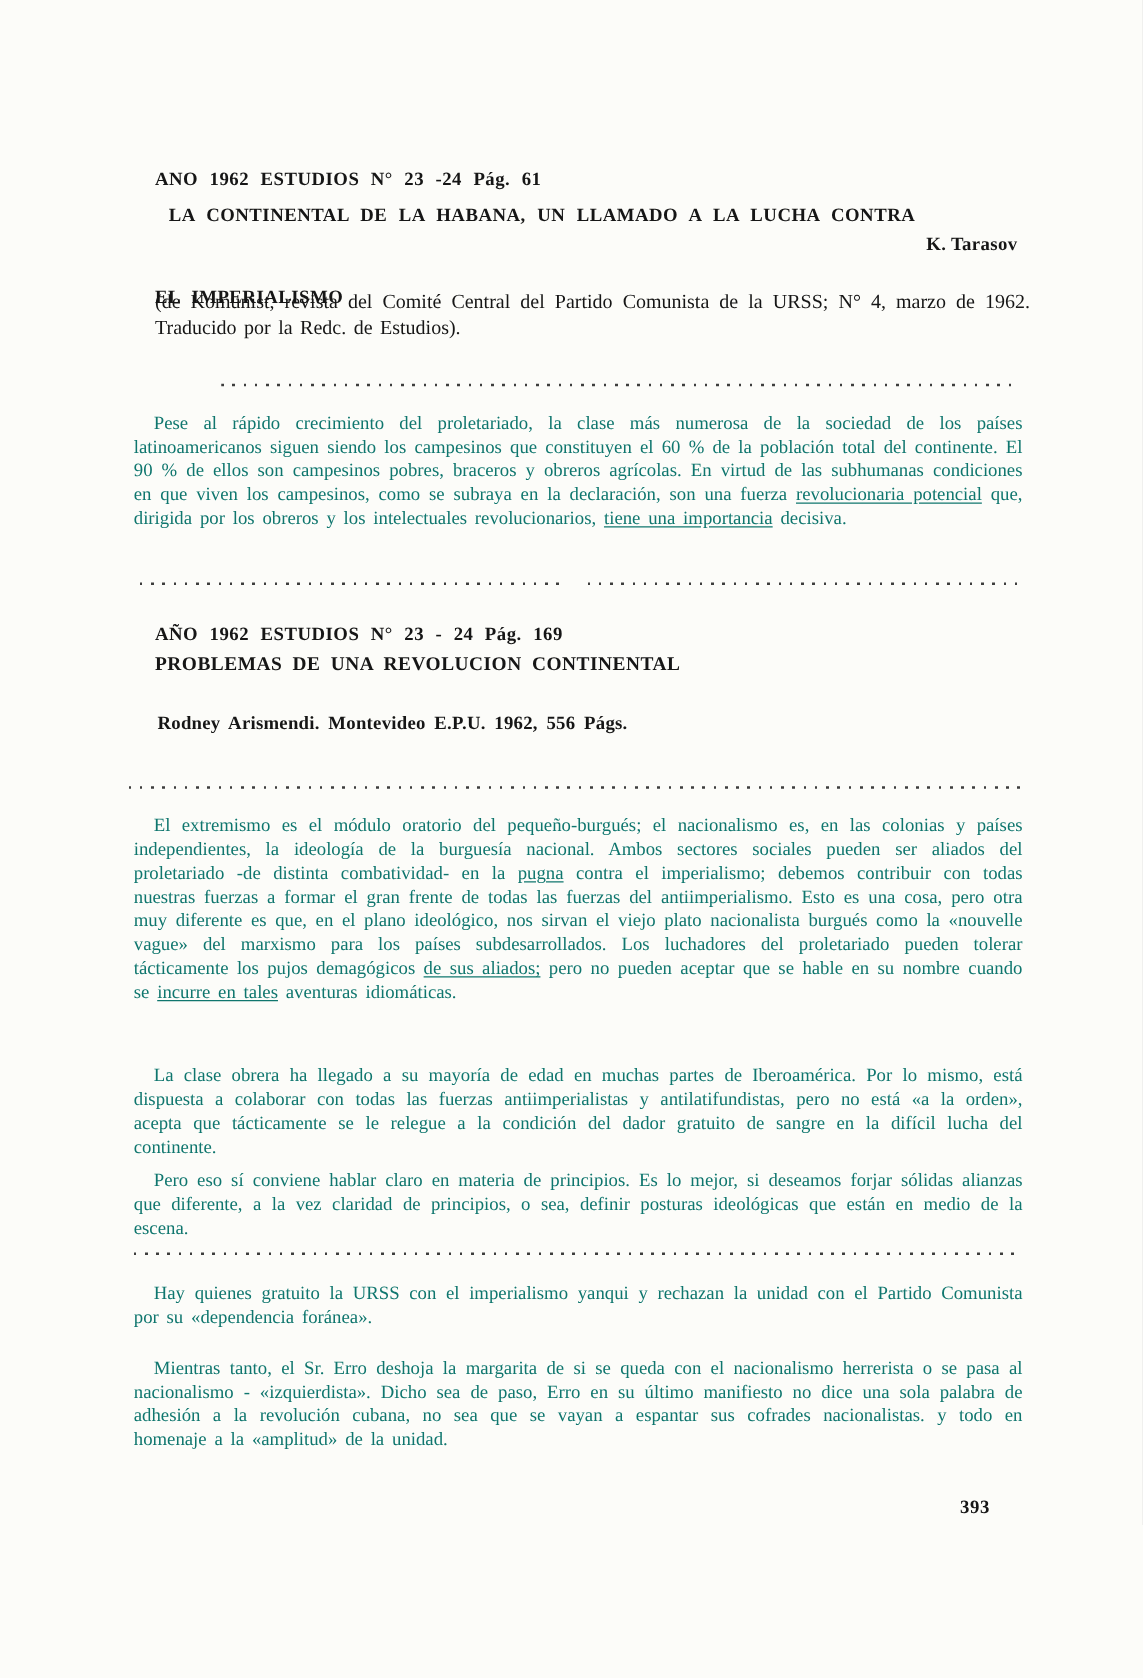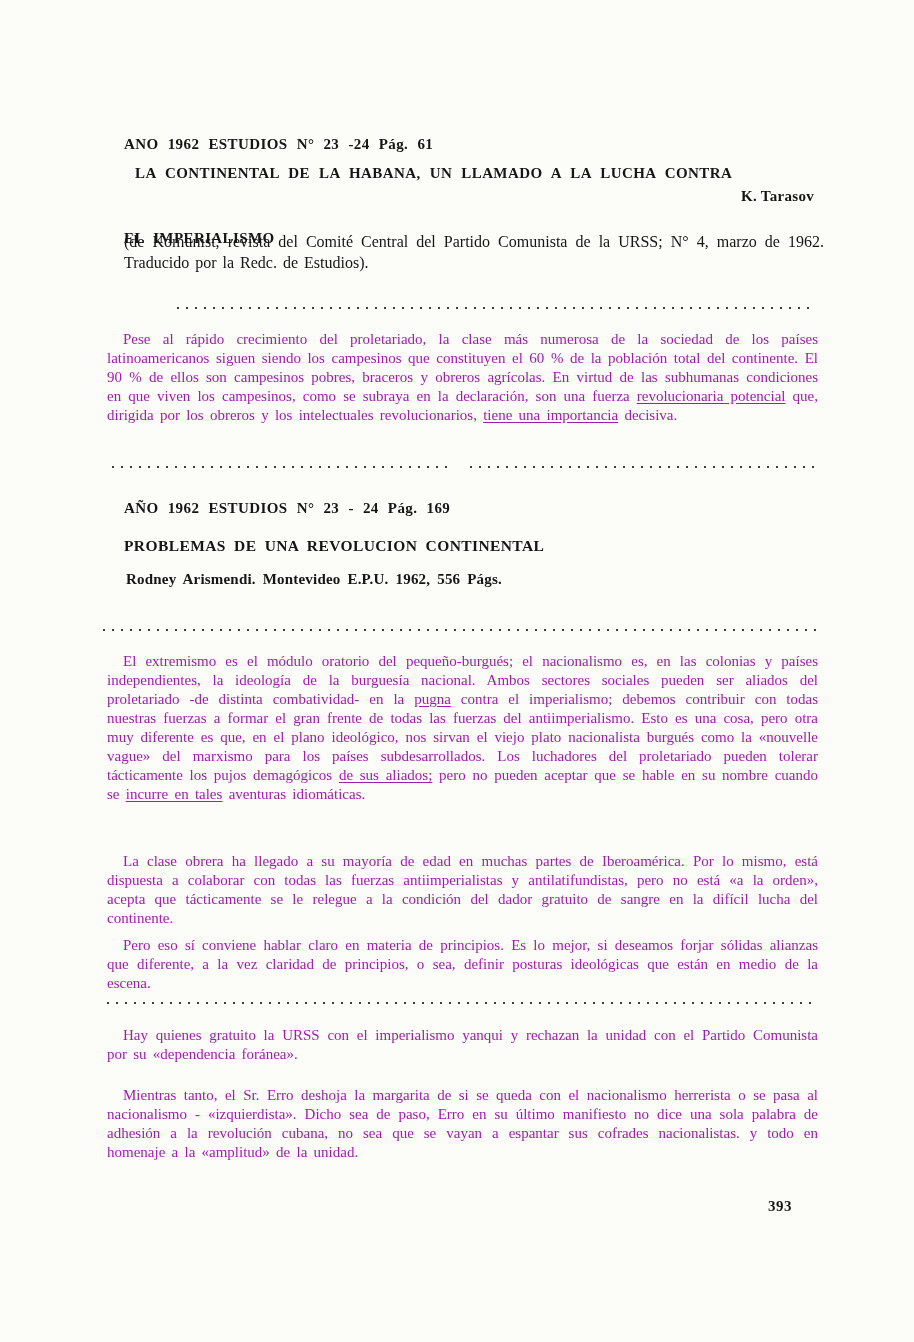--- a/index.html
+++ b/index.html
@@ -36,21 +36,21 @@
   .book-title{
     font-size:15.5px;font-weight:bold;letter-spacing:.4px;word-spacing:4px;
     margin-left:17px;white-space:nowrap;
   }
   .byline{
     font-size:15px;font-weight:bold;letter-spacing:.2px;word-spacing:3px;
     margin-left:19px;white-space:nowrap;
   }
   .para{
     font-size:15px;line-height:19px;text-align:justify;word-spacing:2.5px;
-    text-indent:16px;color:#a21caf;
+    text-indent:16px;color:#0f766e;
   }
   .sep{
     height:2px;
     background-image:repeating-linear-gradient(to right,#3d3d3d 0 2px,transparent 2px 9px);
   }
   .sep-row{display:flex;}
   .u{text-decoration:underline;text-underline-offset:2px;}
   .page-number{
     position:absolute;left:768px;top:1198px;
     font-size:15px;font-weight:bold;letter-spacing:.5px;
@@ -77,21 +77,21 @@
     <p class="abs para" style="top:330px;width:711px;margin:0;"><span>Pese al rápido crecimiento del proletariado, la clase más numerosa de la sociedad de los países latinoamericanos siguen siendo los campesinos que constituyen el 60 % de la población total del continente. El 90 % de ellos son campesinos pobres, braceros y obreros agrícolas. En virtud de las subhumanas condiciones en que viven los campesinos, como se subraya en la declaración, son una fuerza </span><span class="u">revolucionaria potencial</span><span> que, dirigida por los obreros y los intelectuales revolucionarios, </span><span class="u">tiene una importancia</span><span> decisiva.</span></p>
 
     <div class="abs sep-row" style="top:466px;left:5px;width:706px;">
       <div class="sep" style="width:338px;"></div>
       <div style="width:20px;"></div>
       <div class="sep" style="width:348px;"></div>
     </div>
 
     <div class="abs ref-header" style="top:500px;">AÑO 1962 ESTUDIOS N° 23 - 24 Pág. 169</div>
 
-    <div class="abs book-title" style="top:537px;text-align:center;">PROBLEMAS DE UNA REVOLUCION CONTINENTAL</div>
+    <div class="abs book-title" style="top:523px;text-align:center;">PROBLEMAS DE UNA REVOLUCION CONTINENTAL</div>
 
     <div class="abs byline" style="top:571px;">Rodney Arismendi. Montevideo E.P.U. 1962, 556 Págs.</div>
 
     <div class="abs sep" style="top:629px;left:-4px;width:713px;"></div>
 
     <p class="abs para" style="top:652px;width:711px;margin:0;"><span>El extremismo es el módulo oratorio del pequeño-burgués; el nacionalismo es, en las colonias y países independientes, la ideología de la burguesía nacional. Ambos sectores sociales pueden ser aliados del proletariado -de distinta combatividad- en la </span><span class="u">pugna</span><span> contra el imperialismo; debemos contribuir con todas nuestras fuerzas a formar el gran frente de todas las fuerzas del antiimperialismo. Esto es una cosa, pero otra muy diferente es que, en el plano ideológico, nos sirvan el viejo plato nacionalista burgués como la «nouvelle vague» del marxismo para los países subdesarrollados. Los luchadores del proletariado pueden tolerar tácticamente los pujos demagógicos </span><span class="u">de sus aliados;</span><span> pero no pueden aceptar que se hable en su nombre cuando se </span><span class="u">incurre en tales</span><span> aventuras idiomáticas.</span></p>
 
     <p class="abs para" style="top:852px;width:711px;margin:0;"><span>La clase obrera ha llegado a su mayoría de edad en muchas partes de Iberoamérica. Por lo mismo, está dispuesta a colaborar con todas las fuerzas antiimperialistas y antilatifundistas, pero no está «a la orden», acepta que tácticamente se le relegue a la condición del dador gratuito de sangre en la difícil lucha del continente.</span></p>
 
     <p class="abs para" style="top:936px;width:711px;margin:0;"><span>Pero eso sí conviene hablar claro en materia de principios. Es lo mejor, si deseamos forjar sólidas alianzas que diferente, a la vez claridad de principios, o sea, definir posturas ideológicas que están en medio de la escena.</span></p>

